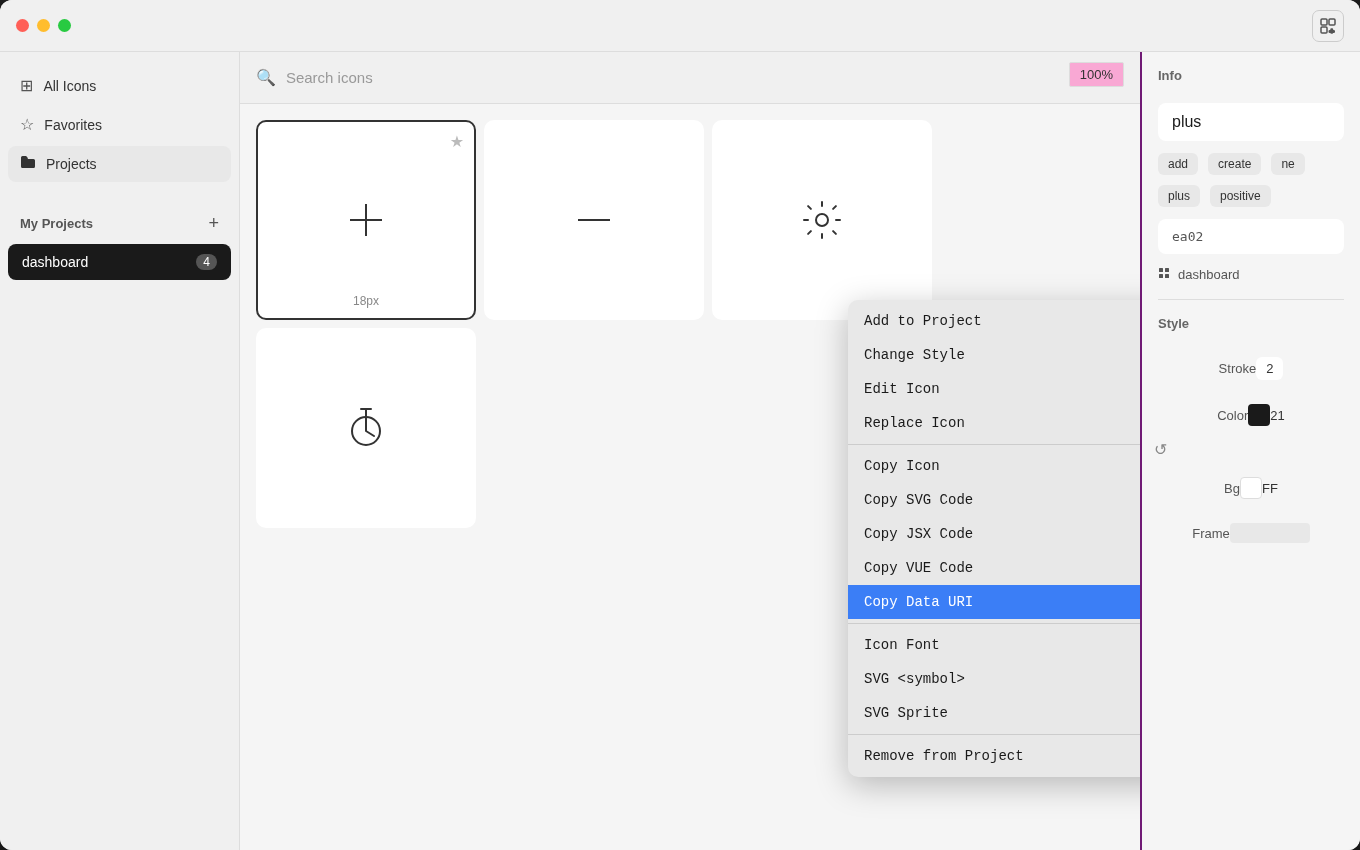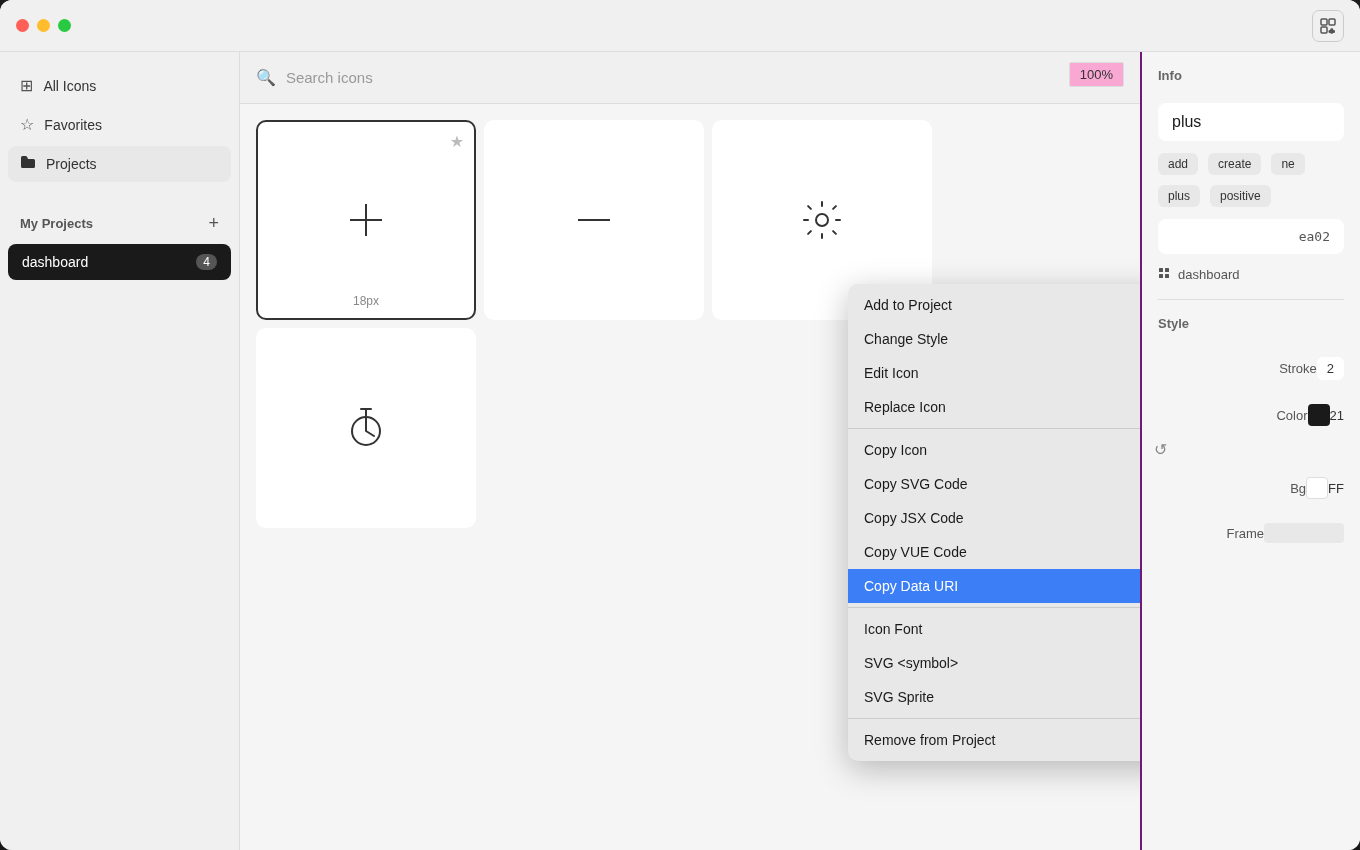--- a/index.html
+++ b/index.html
@@ -198,29 +198,30 @@
       color: #333;
       display: flex;
       align-items: center;
       justify-content: center;
     }
     .icon-svg svg { width: 48px; height: 48px; stroke: #333; fill: none; stroke-width: 2; }
 
     
     .context-menu {
       position: absolute;
-      top: 232px;
+      top: 248px;
       left: 608px;
       width: 360px;
       background: #e8e8e8;
       border-radius: 10px;
       box-shadow: 0 8px 32px rgba(0,0,0,0.25);
       z-index: 100;
       padding: 4px 0;
       overflow: hidden;
+      font-family: Liberation Mono, monospace;
     }
     .menu-item {
       display: flex;
       align-items: center;
       justify-content: space-between;
       padding: 9px 16px;
       font-size: 14px;
       color: #1a1a1a;
       cursor: pointer;
     }
@@ -272,34 +273,33 @@
       font-size: 12px;
       color: #333;
     }
     .code-display {
       background: white;
       border-radius: 8px;
       padding: 10px 14px;
       font-size: 13px;
       font-family: monospace;
       color: #555;
-      text-align: right;
     }
     .project-ref {
       display: flex;
       align-items: center;
       gap: 6px;
       font-size: 13px;
       color: #555;
     }
     .style-section { margin-top: 0; }
     .style-row {
       display: flex;
       align-items: center;
-      justify-content: flex-end;
+      justify-content: center;
       padding: 6px 0;
       font-size: 13px;
       color: #555;
     }
     .style-value {
       background: white;
       border-radius: 6px;
       padding: 4px 10px;
       font-size: 13px;
       color: #333;

